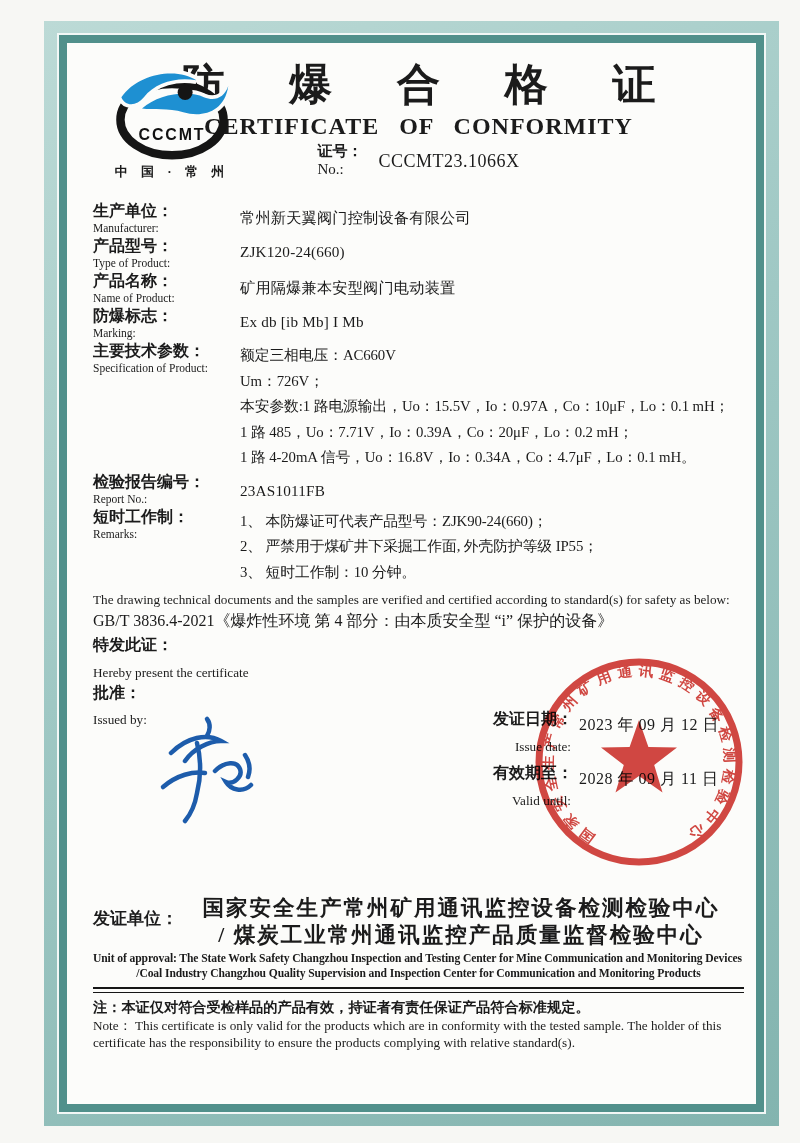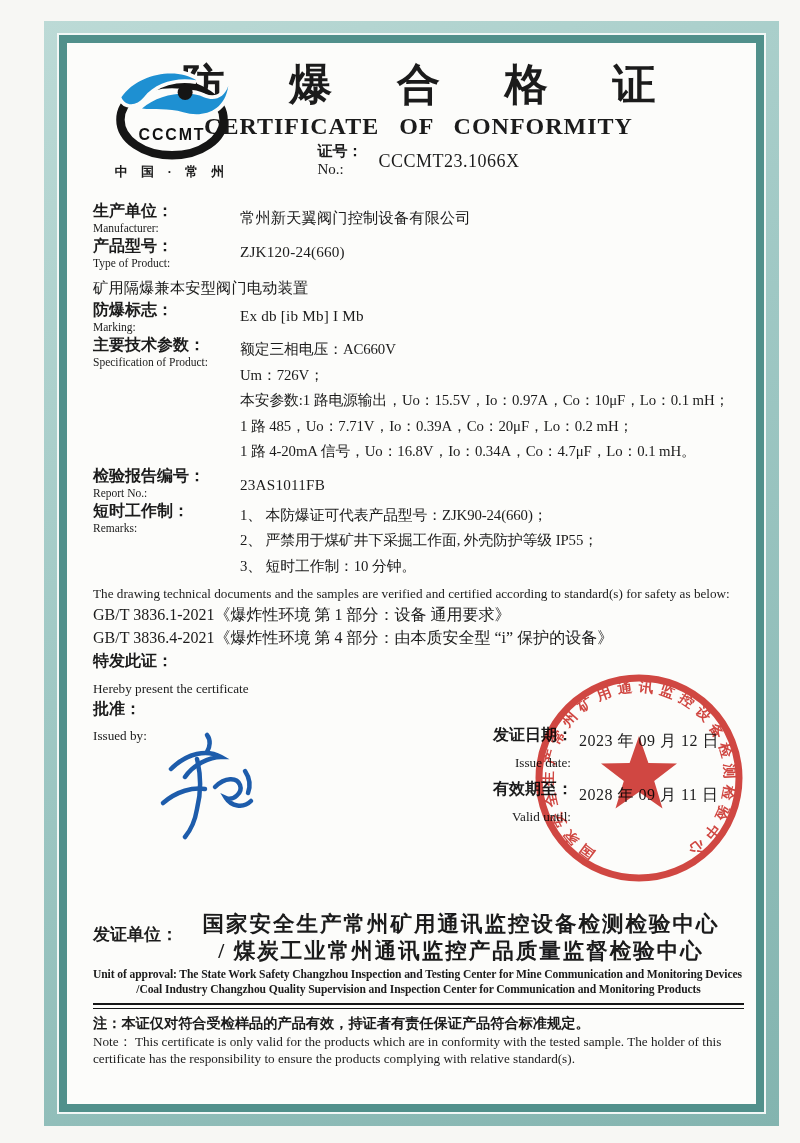--- a/index.html
+++ b/index.html
@@ -111,20 +111,24 @@
       <div class="fvalue">常州新天翼阀门控制设备有限公司</div>
     </div>
     <div class="frow">
       <div class="flabel">
               <div class="cn">产品型号：</div>
               <div class="en">Type of Product:</div>
             </div>
       <div class="fvalue">ZJK120-24(660)</div>
     </div>
     <div class="frow">
+      <div class="flabel">
+              <div class="cn">产品名称：</div>
+              <div class="en">Name of Product:</div>
+            </div>
       <div class="fvalue">矿用隔爆兼本安型阀门电动装置</div>
     </div>
     <div class="frow">
       <div class="flabel">
               <div class="cn">防爆标志：</div>
               <div class="en">Marking:</div>
             </div>
       <div class="fvalue">Ex db [ib Mb] I Mb</div>
     </div>
     <div class="frow">
@@ -155,21 +159,20 @@
       <div class="fvalue vlines">
         <div>1、 本防爆证可代表产品型号：ZJK90-24(660)；</div>
         <div>2、 严禁用于煤矿井下采掘工作面, 外壳防护等级 IP55；</div>
         <div>3、 短时工作制：10 分钟。</div>
       </div>
     </div>
   </div>
 
   <div class="stds">
     <div class="std-intro-en">The drawing technical documents and the samples are verified and certified according to standard(s) for safety as below:</div>
-    <div class="std-item">GB/T 3836.1-2021《爆炸性环境 第 1 部分：设备 通用要求》</div>
     <div class="std-item">GB/T 3836.4-2021《爆炸性环境 第 4 部分：由本质安全型 “i” 保护的设备》</div>
     <div class="present-cn">特发此证：</div>
     <div class="present-en">Hereby present the certificate</div>
   </div>
 
   <div class="approve-zone">
     <div class="approve-cn">批准：</div>
     <div class="approve-en">Issued by:</div>
 
     <svg class="signature" width="135" height="118" viewBox="0 0 135 118">

